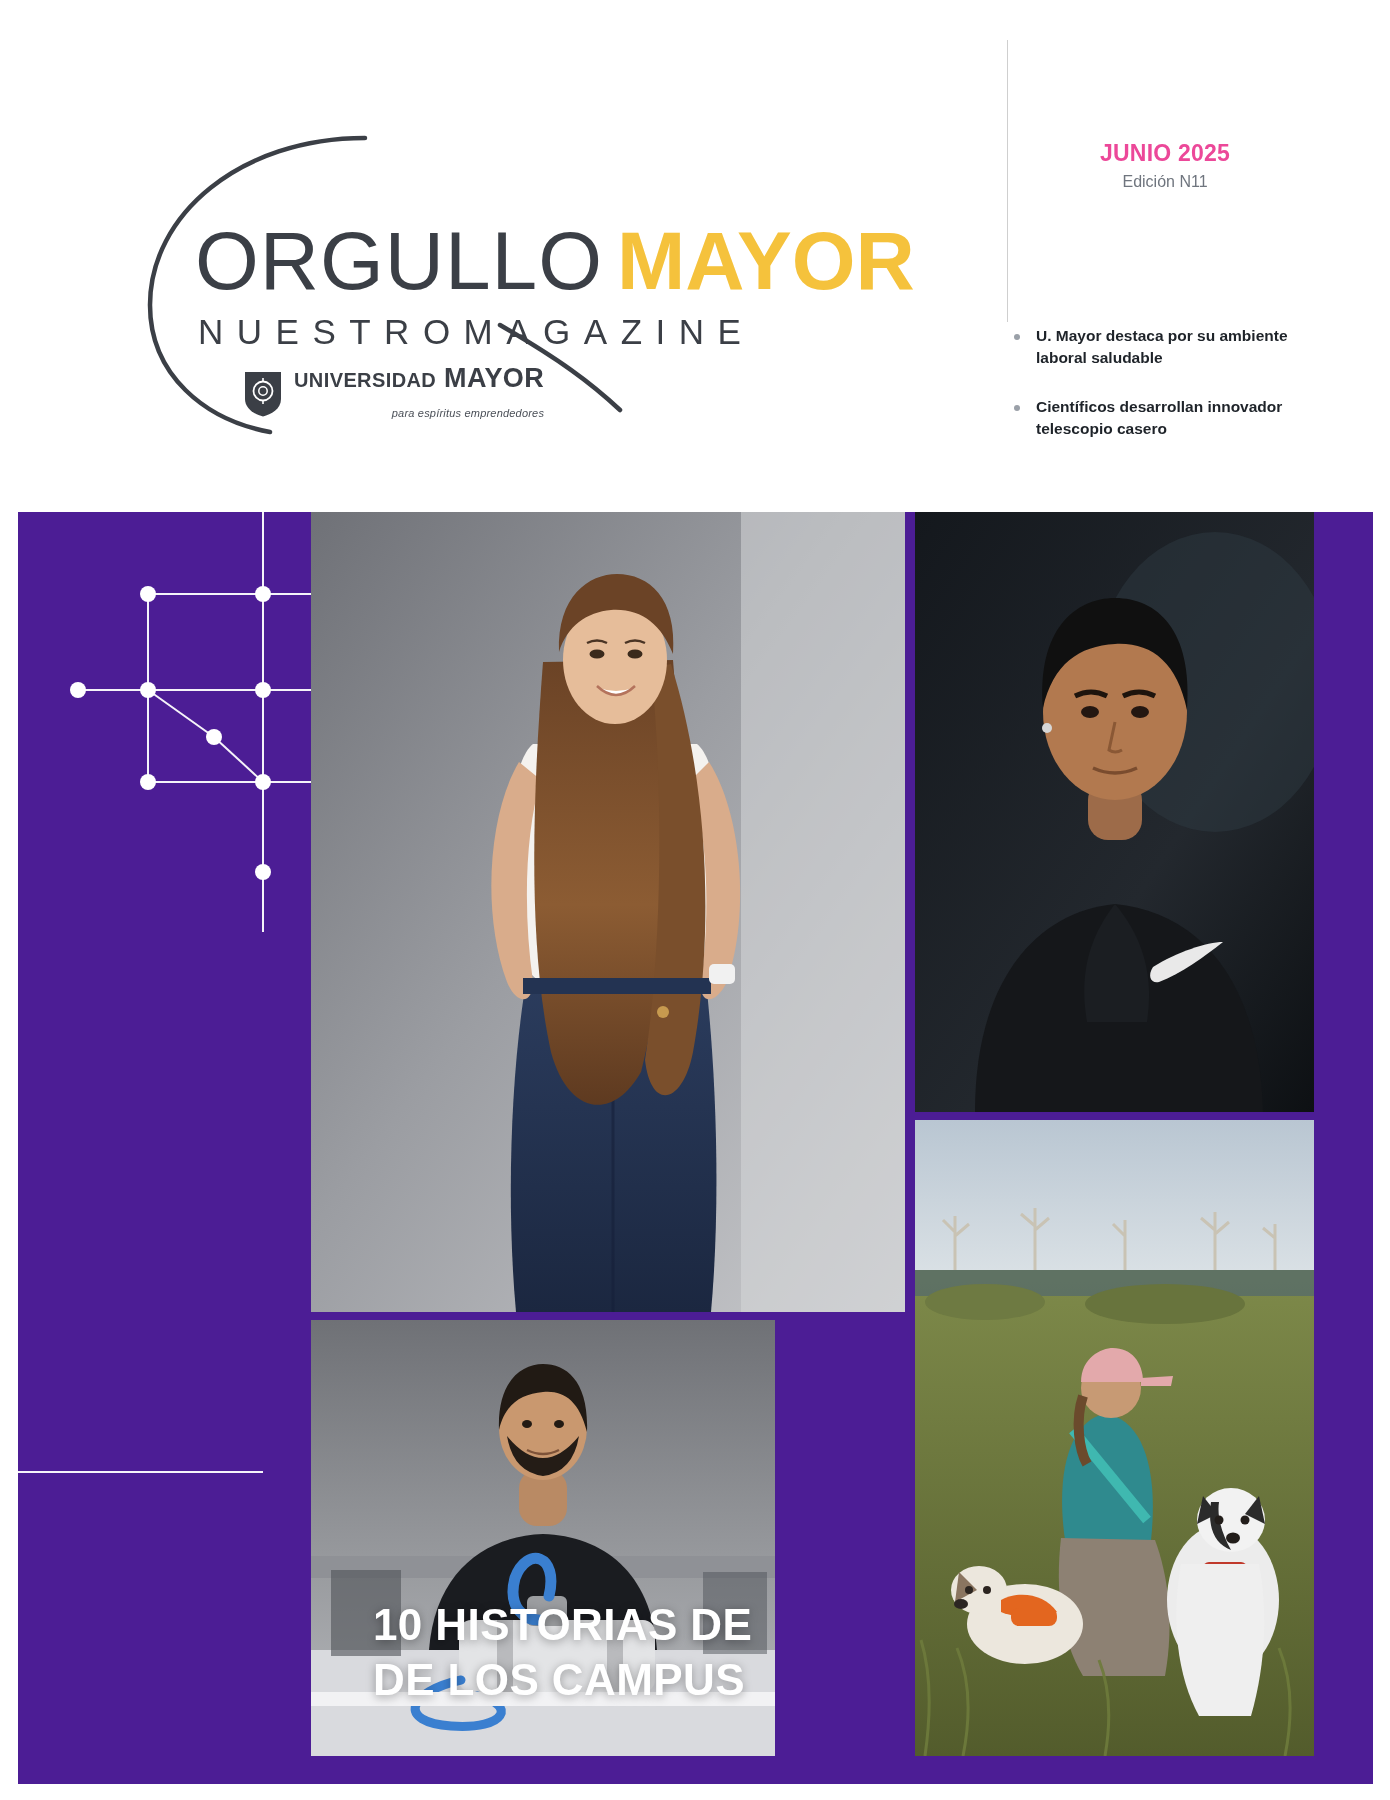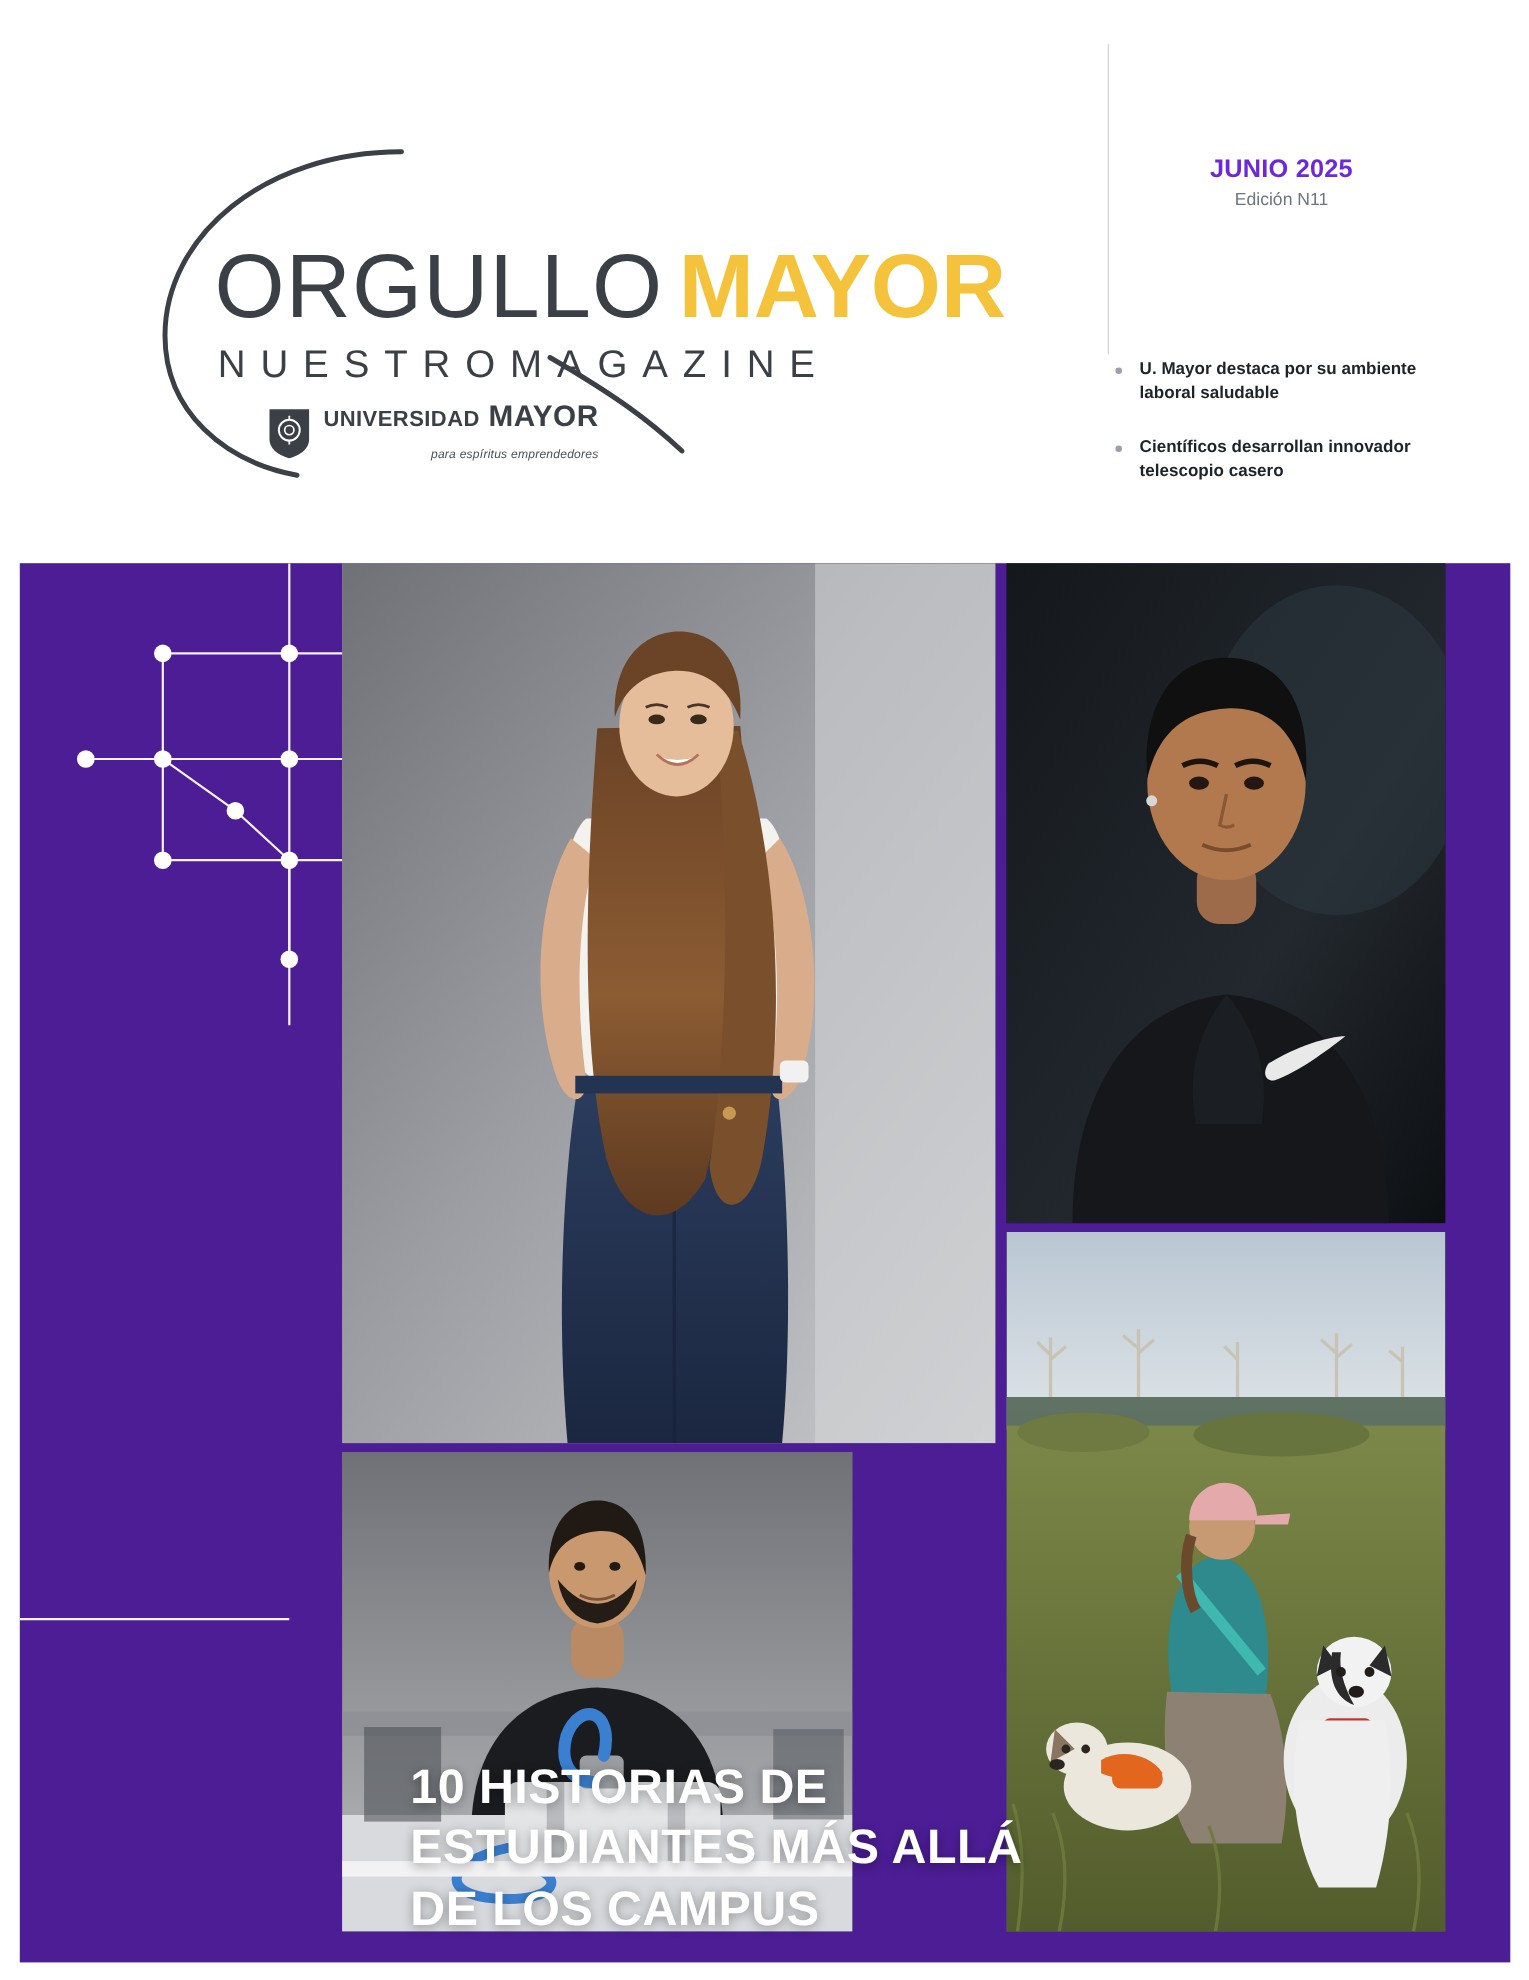--- a/index.html
+++ b/index.html
@@ -123,21 +123,21 @@
   .issue {
     position: absolute;
     left: 1035px;
     top: 140px;
     width: 260px;
     text-align: center;
   }
   .issue-date {
     font-size: 23px;
     font-weight: 700;
-    color: #6d28d9;
+    color: #ec4899;
     letter-spacing: 0.2px;
   }
   .issue-num {
     font-size: 16px;
     font-weight: 400;
     color: #6f757e;
     margin-top: 6px;
   }
 
   
@@ -517,18 +517,17 @@
           <path d="M10 636 C 18 580, 14 546, 6 520"></path>
           <path d="M48 636 C 58 586, 52 552, 42 528"></path>
           <path d="M190 636 C 198 590, 192 560, 184 540"></path>
           <path d="M370 636 C 380 586, 374 552, 364 528"></path>
         </g>
       </svg>
     </div>
 
     <div class="cover-headline">
       <div>10 HISTORIAS DE</div>
-      <div>ESTUDIANTES MÁS ALLÁ</div>
       <div>DE LOS CAMPUS</div>
     </div>
 
   </div>
 </div>
 
 </body></html>

